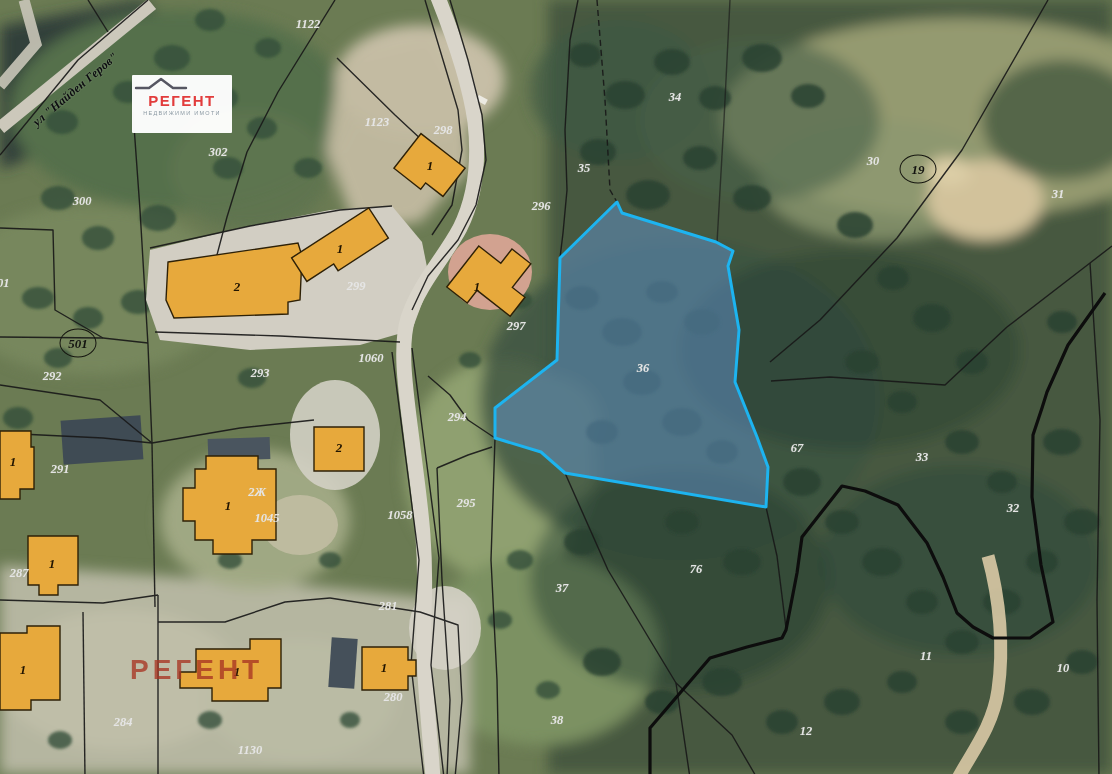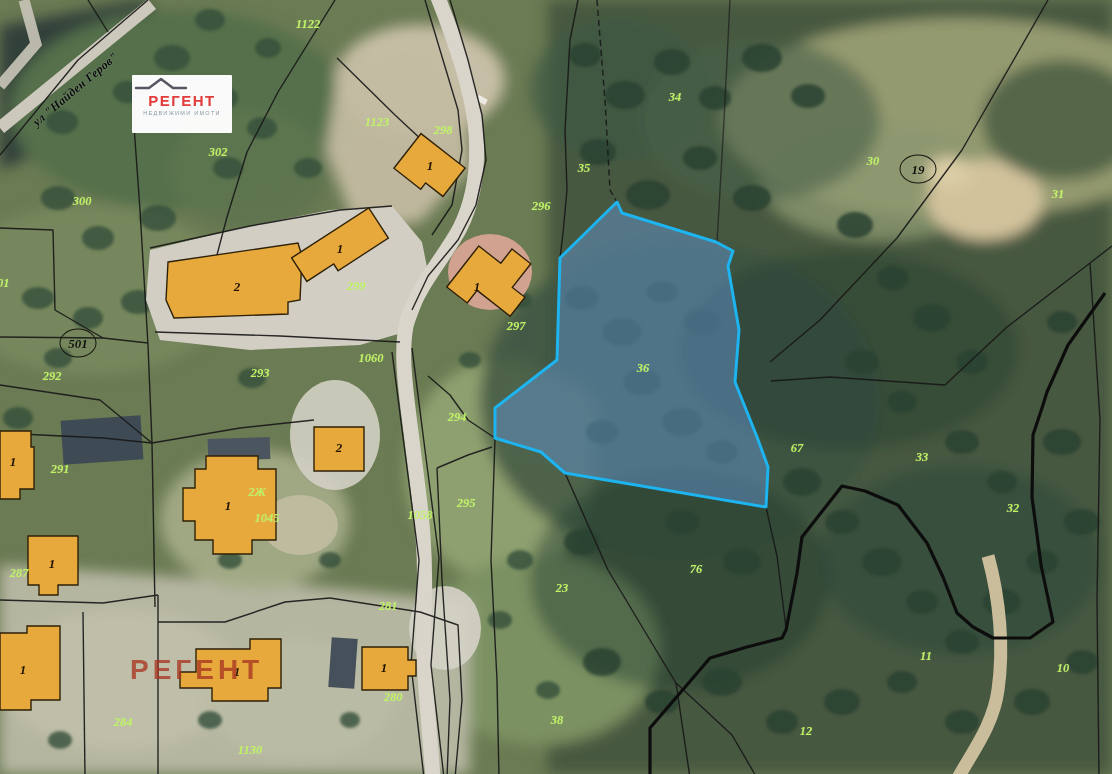--- a/index.html
+++ b/index.html
@@ -1,21 +1,21 @@
 <!DOCTYPE html>
 <html><head>
 <meta charset="utf-8">
 <style>
   html,body{margin:0;padding:0;background:#222;}
   #stage{position:relative;width:1112px;height:774px;overflow:hidden;
          font-family:"Liberation Sans",sans-serif;background:#6b7b53;}
   #stage svg{position:absolute;left:0;top:0;}
   
   .plabel{position:absolute;transform:translate(-50%,-50%);white-space:nowrap;
-          font:italic 700 12.5px "Liberation Serif",serif;color:#bef264;
+          font:italic 700 12.5px "Liberation Serif",serif;color:#e5e5e5;
           text-shadow:0 0 2px rgba(235,235,215,.18);pointer-events:none;}
   .blabel{position:absolute;transform:translate(-50%,-50%);
           font:italic 700 13px "Liberation Serif",serif;color:#221500;pointer-events:none;}
   .clabel{position:absolute;transform:translate(-50%,-50%);width:35px;height:27px;
           border:1.7px solid #15150f;border-radius:50%;display:flex;align-items:center;
           justify-content:center;font:italic 700 13px "Liberation Serif",serif;color:#131310;}
   
   #street{position:absolute;left:30px;top:118px;transform:rotate(-40deg);
           transform-origin:0 0;font:italic 700 12px "Liberation Serif",serif;
           color:#0c0c10;letter-spacing:.4px;text-shadow:0 0 2px rgba(220,225,210,.35);}
@@ -245,39 +245,39 @@
       <span class="plabel" style="left: 377px; top: 122px;">1123</span>
       <span class="plabel" style="left: 443px; top: 130px;">298</span>
       <span class="plabel" style="left: 541px; top: 206px;">296</span>
       <span class="plabel" style="left: 356px; top: 286px;">299</span>
       <span class="plabel" style="left: 476px; top: 326px; margin-left: 40px;">297</span>
       <span class="plabel" style="left: 371px; top: 358px;">1060</span>
       <span class="plabel" style="left: 52px; top: 376px;">292</span>
       <span class="plabel" style="left: 260px; top: 373px;">293</span>
       <span class="plabel" style="left: 457px; top: 417px;">294</span>
       <span class="plabel" style="left: 466px; top: 503px;">295</span>
-      <span class="plabel" style="left: 420px; top: 515px; font-style: italic;">1058</span>
+      <span class="plabel" style="left: 400px; top: 515px; font-style: italic;">1058</span>
       <span class="plabel" style="left: 60px; top: 469px;">291</span>
       <span class="plabel" style="left: 19px; top: 573px;">287</span>
       <span class="plabel" style="left: 267px; top: 518px;">1045</span>
       <span class="plabel" style="left: 257px; top: 492px;">2Ж</span>
       <span class="plabel" style="left: 388px; top: 606px;">281</span>
       <span class="plabel" style="left: 393px; top: 697px;">280</span>
       <span class="plabel" style="left: 123px; top: 722px; text-align: right;">284</span>
       <span class="plabel" style="left: 250px; top: 750px;">1130</span>
       <span class="plabel" style="left: 584px; top: 168px;">35</span>
       <span class="plabel" style="left: 675px; top: 97px;">34</span>
       <span class="plabel" style="left: 873px; top: 161px; text-align: right;">30</span>
       <span class="plabel" style="left: 1058px; top: 194px;">31</span>
       <span class="plabel" style="left: 643px; top: 368px;">36</span>
       <span class="plabel" style="left: 797px; top: 448px;">67</span>
       <span class="plabel" style="left: 922px; top: 457px;">33</span>
       <span class="plabel" style="left: 1013px; top: 508px;">32</span>
       <span class="plabel" style="left: 696px; top: 569px;">76</span>
-      <span class="plabel" style="left: 562px; top: 588px;">23</span>
+      <span class="plabel" style="left: 562px; top: 588px;">37</span>
       <span class="plabel" style="left: 557px; top: 720px;">38</span>
       <span class="plabel" style="left: 926px; top: 656px;">11</span>
       <span class="plabel" style="left: 1063px; top: 668px;">10</span>
       <span class="plabel" style="left: 806px; top: 731px;">12</span>
       <span class="blabel" style="left: 430px; top: 166px;">1</span>
       <span class="blabel" style="left: 477px; top: 287px;">1</span>
       <span class="blabel" style="left: 237px; top: 287px;">2</span>
       <span class="blabel" style="left: 340px; top: 249px;">1</span>
       <span class="blabel" style="left: 339px; top: 448px;">2</span>
       <span class="blabel" style="left: 228px; top: 506px;">1</span>

